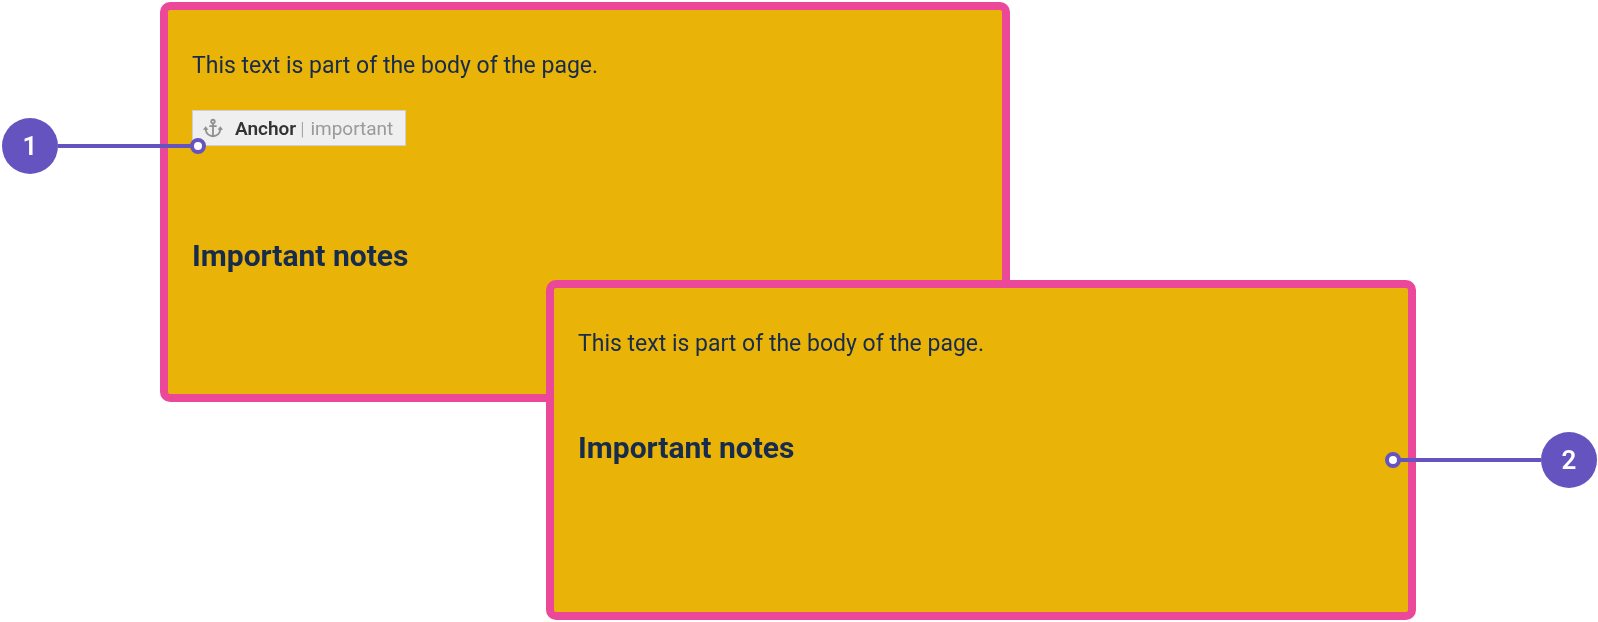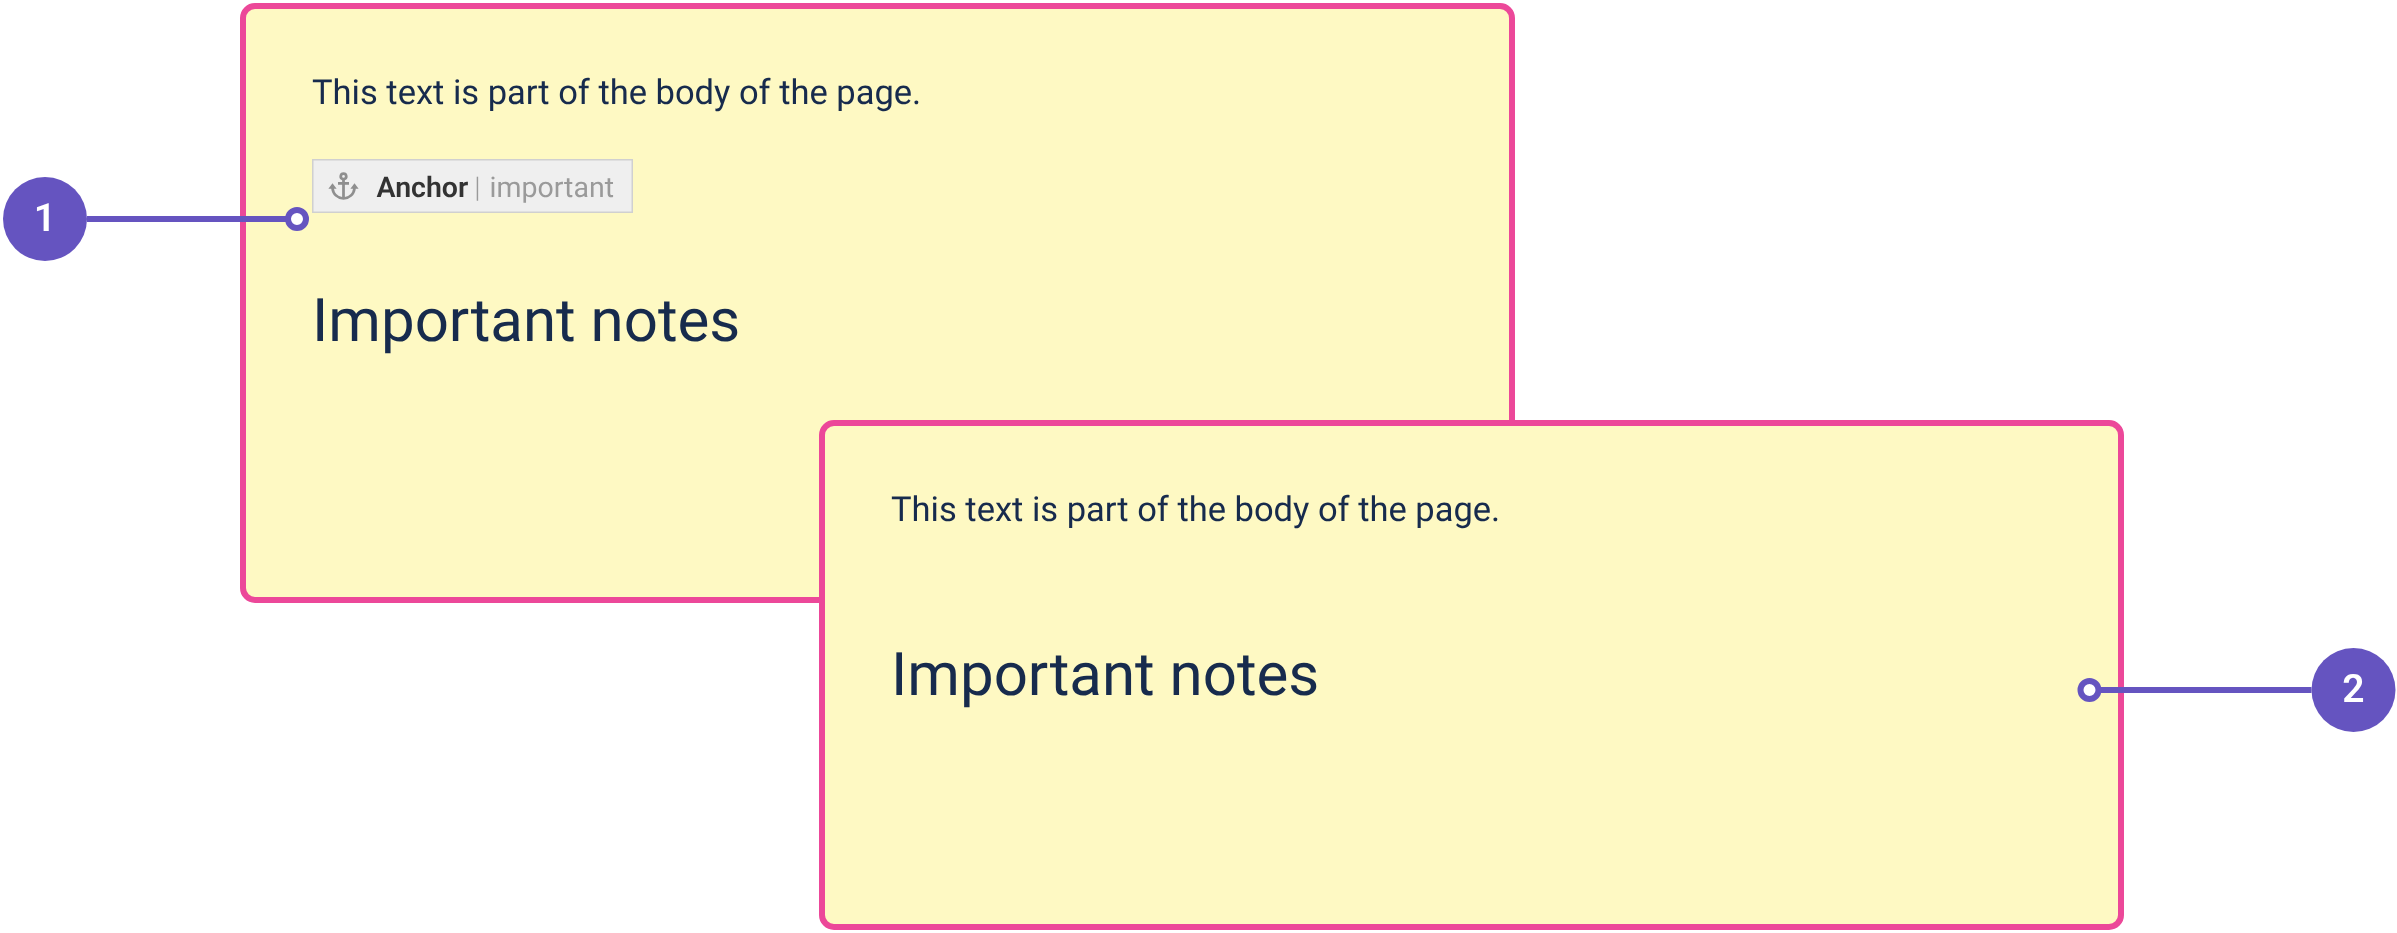--- a/index.html
+++ b/index.html
@@ -9,24 +9,24 @@
     }
     body {
       font-family: -apple-system, BlinkMacSystemFont, "Segoe UI", Roboto, Helvetica, Arial, sans-serif;
       background: #ffffff;
       width: 1598px;
       height: 622px;
       position: relative;
     }
     .panel {
       position: absolute;
-      background: #fef9c3;
-      border: 4px solid #ec4899;
+      background: #eab308;
+      border: 8px solid #ec4899;
       border-radius: 10px;
-      padding: 40px 44px;
+      padding: 40px 24px;
     }
     .panel-1 {
       left: 160px;
       top: 2px;
       width: 850px;
       height: 400px;
     }
     .panel-2 {
       left: 546px;
       top: 280px;
@@ -38,21 +38,21 @@
       font-size: 23px;
       line-height: 1.4;
       margin-bottom: 28px;
     }
     .anchor-macro {
       display: inline-flex;
       align-items: center;
       background: #efefef;
       border: 1px solid #d0d0d0;
       padding: 5px 12px 5px 8px;
-      margin-bottom: 48px;
+      margin-bottom: 60px;
       font-size: 19px;
     }
     .anchor-icon {
       display: inline-flex;
       align-items: center;
       justify-content: center;
       width: 24px;
       height: 24px;
       margin-right: 10px;
     }
@@ -68,23 +68,24 @@
     .anchor-sep {
       color: #9a9a9a;
       margin: 0 6px 0 4px;
       font-weight: 300;
     }
     .anchor-value {
       color: #9a9a9a;
     }
     .heading {
       color: #172b4d;
-      font-size: 40px;
-      font-weight: 400;
+      font-size: 30px;
+      font-weight: 700;
       margin-bottom: 20px;
+      margin-top: 32px;
     }
     .panel-2 .body-text:first-child {
       margin-bottom: 70px;
     }
     .callout {
       position: absolute;
       display: flex;
       align-items: center;
     }
     .callout-badge {

